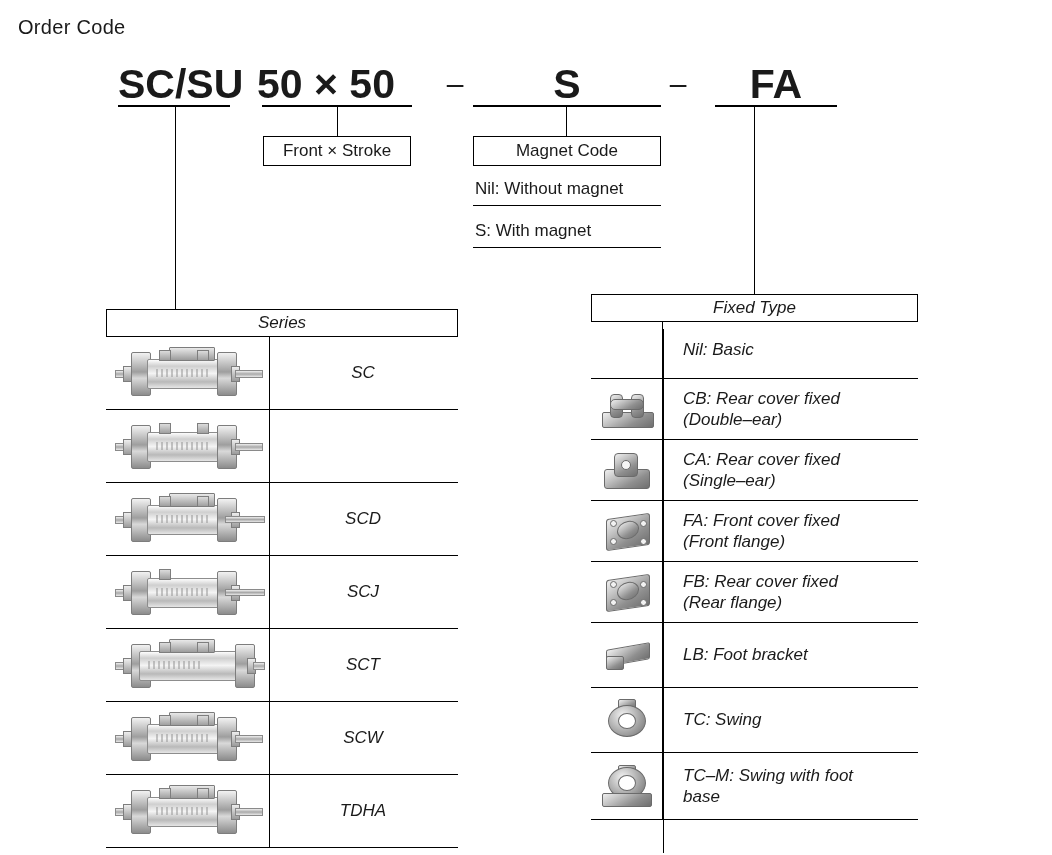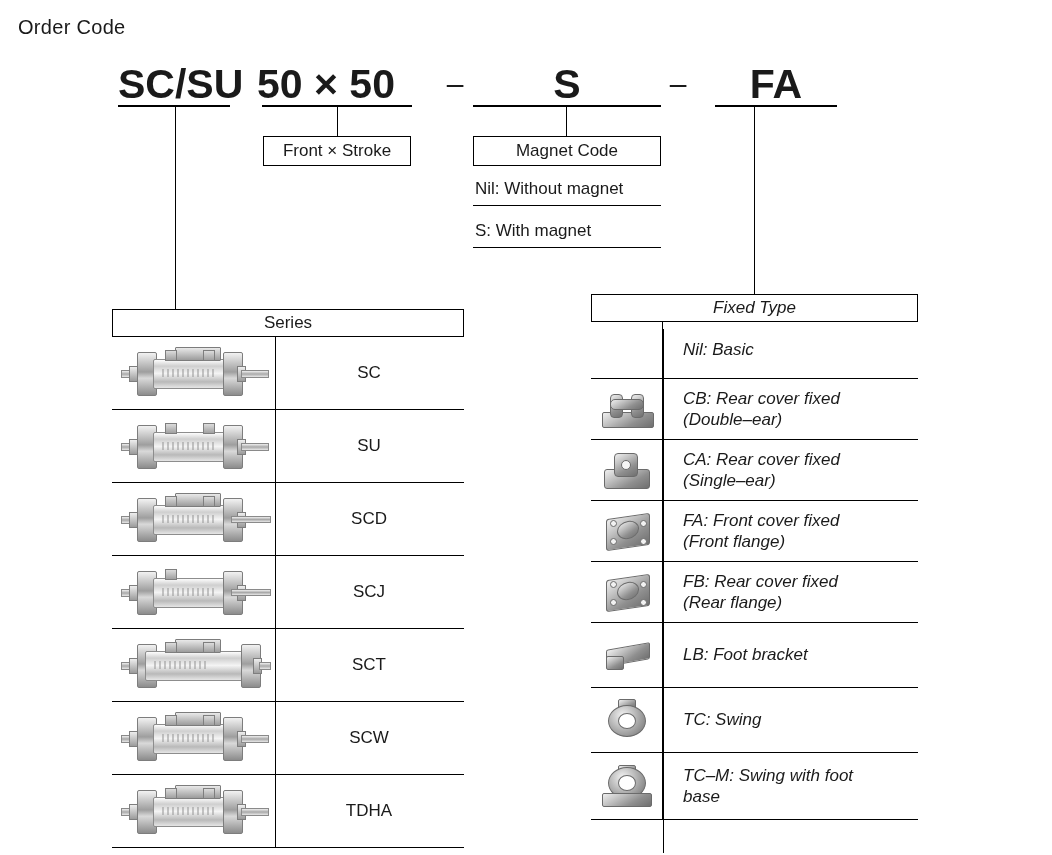--- a/index.html
+++ b/index.html
@@ -225,21 +225,21 @@
 </div>
 
 <div class="box" style="left:473px; top:136px; width:188px; height:30px;">
   <span>Magnet Code</span>
 </div>
 <div class="plain-line" style="left:475px; top:179px;">Nil: Without magnet</div>
 <div class="rule" style="left:473px; top:205px; width:188px;"></div>
 <div class="plain-line" style="left:475px; top:221px;">S: With magnet</div>
 <div class="rule" style="left:473px; top:247px; width:188px;"></div>
 
-<div class="table series" style="left:112px; top:309px; width:352px;">
+<div class="table series" style="left:106px; top:309px; width:352px;font-style:italic;">
   <div class="table-header">Series</div>
 
   <div class="trow">
     <div class="tcell-img">
       <div class="cyl">
           <div class="rod left"></div>
           <div class="nut l"></div>
           <div class="cap left"></div>
           <div class="barrel"></div>
           <div class="topblk"></div>
@@ -260,21 +260,20 @@
           <div class="nut l"></div>
           <div class="cap left"></div>
           <div class="barrel"></div>
           <div class="port p1"></div>
           <div class="port p2"></div>
           <div class="cap right"></div>
           <div class="nut r"></div>
           <div class="rod right"></div>
         </div>
     </div>
-    <div class="tcell-txt">SU</div>
   </div>
 
   <div class="trow">
     <div class="tcell-img">
       <div class="cyl longrod">
           <div class="rod left"></div>
           <div class="nut l"></div>
           <div class="cap left"></div>
           <div class="barrel"></div>
           <div class="topblk"></div>

